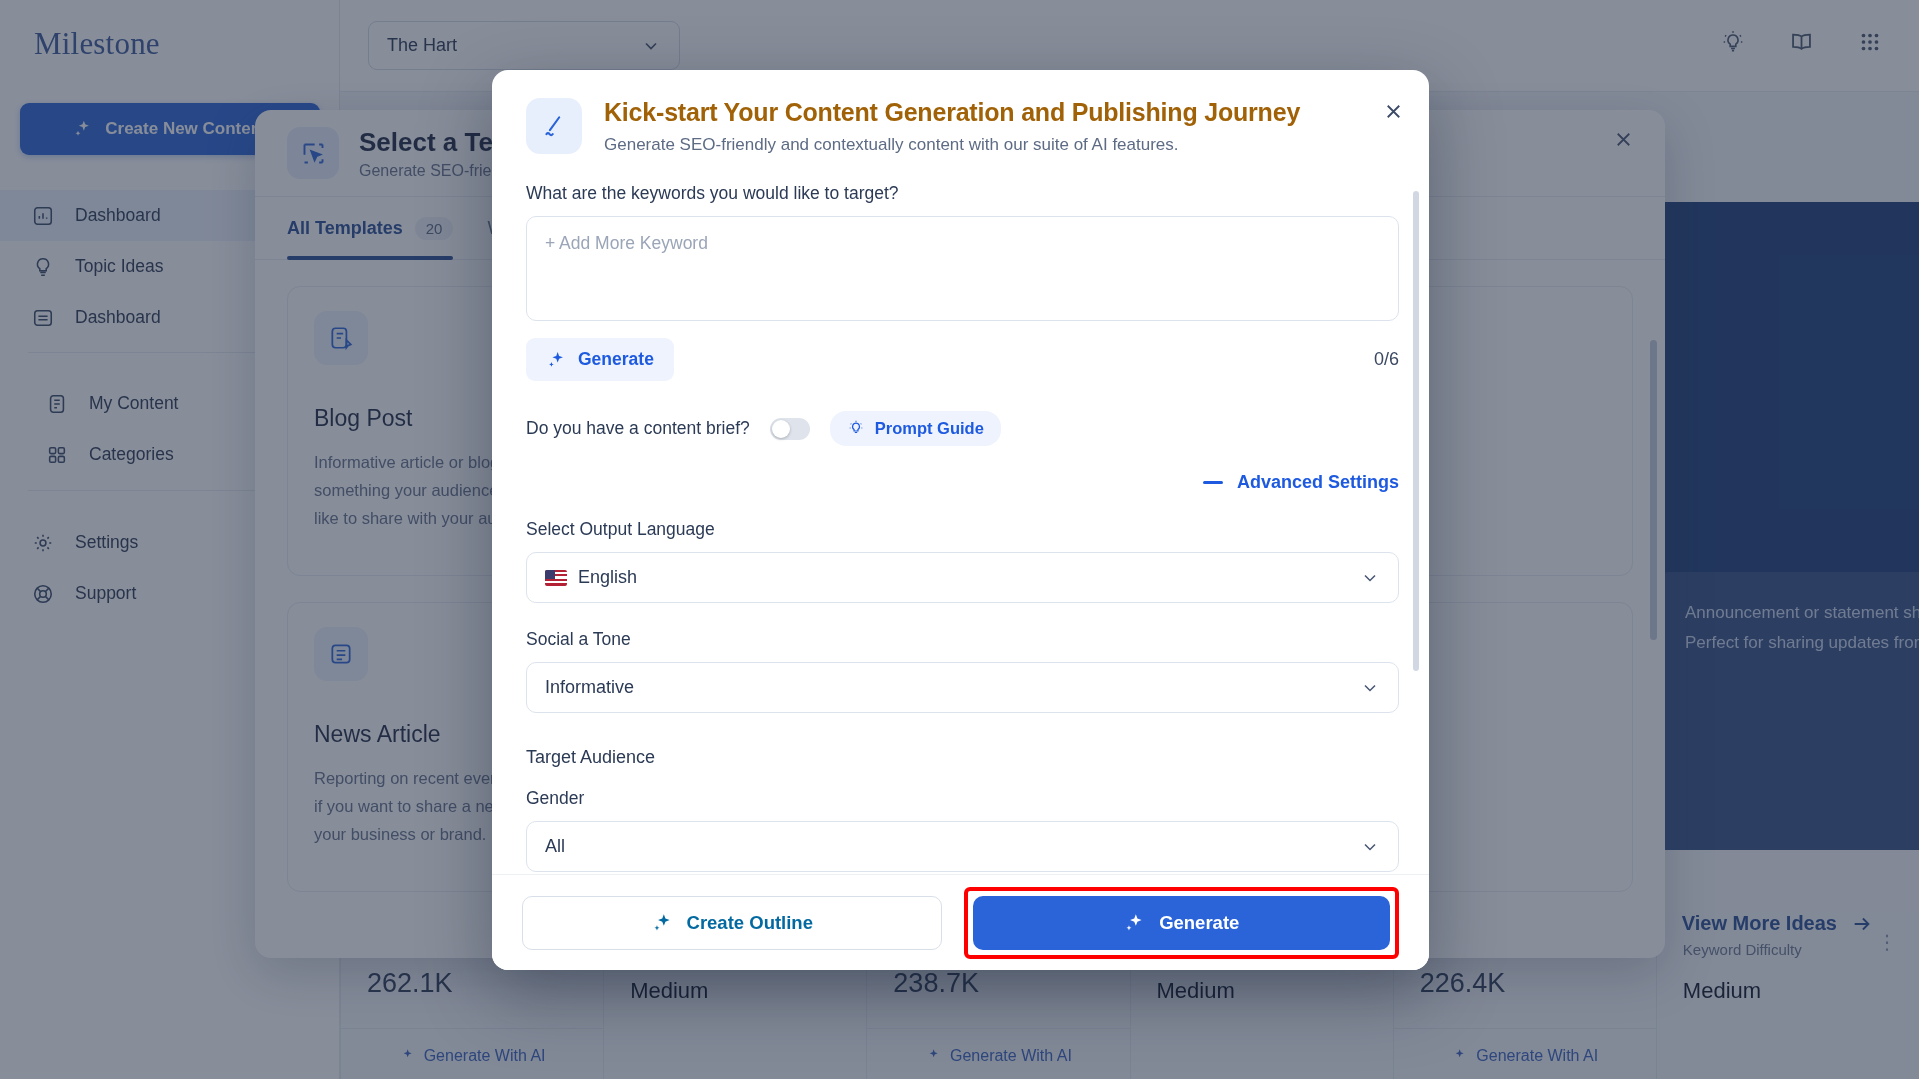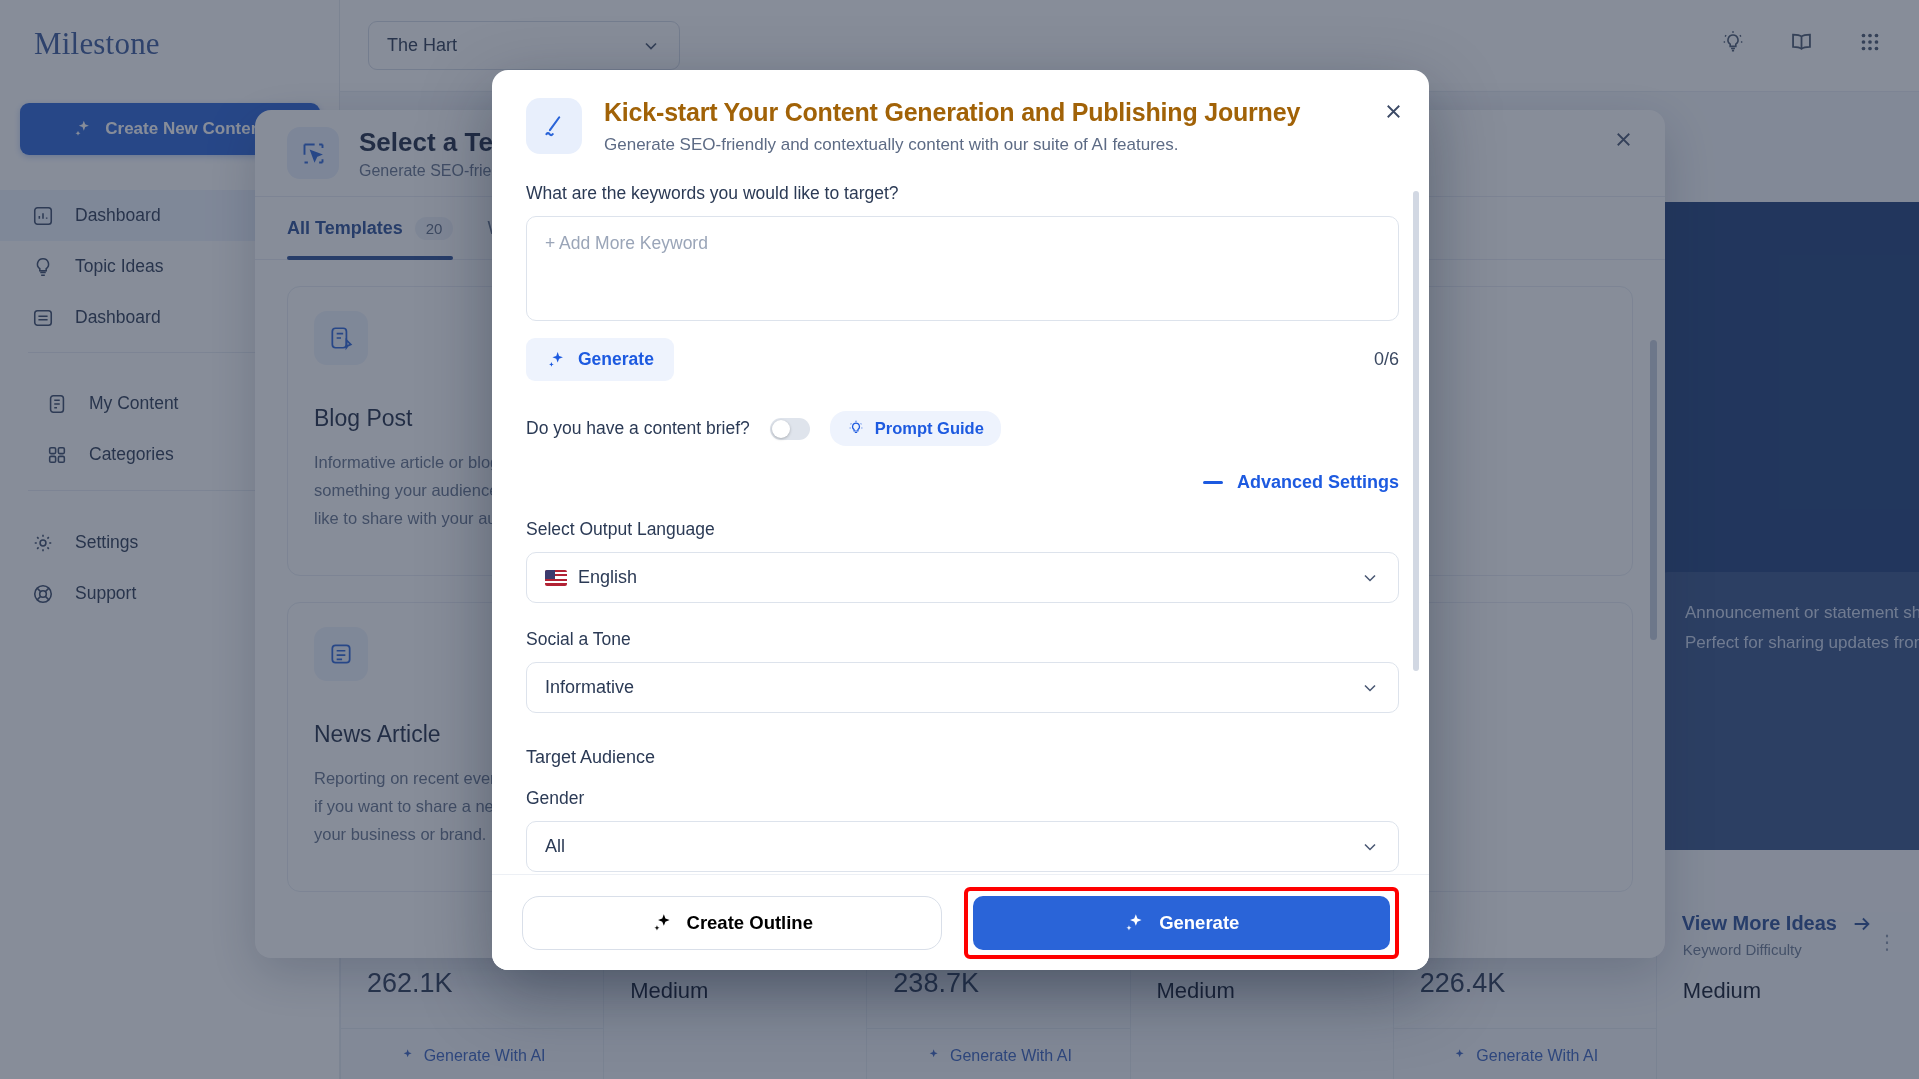--- a/index.html
+++ b/index.html
@@ -127,23 +127,23 @@
   }
   .select .chev { margin-left:auto; color:#4a5874; }
   .flag { width:22px; height:16px; border-radius:2px; margin-right:11px; overflow:hidden; position:relative; background:#b22234; flex:none;}
   .flag .stripe { position:absolute; left:0; right:0; height:2.3px; background:#fff; }
   .flag .canton { position:absolute; left:0; top:0; width:10px; height:9px; background:#3c3b6e;}
   .sec-title { font-size:18px; color:#2b3a55; margin-top:34px; }
   .modal-scroll { position:absolute; right:10px; top:36px; width:6px; height:480px; background:#d2d8e3; border-radius:3px;}
 
   .modal-foot { height:96px; border-top:1px solid #edf0f5; display:flex; align-items:center; gap:22px; padding:0 30px; background:#fff;}
   .btn-outline {
-    flex:1; height:54px; border:1px solid #d9dfe9; border-radius:17px; background:#fff;
+    flex:1; height:54px; border:1px solid #d9dfe9; border-radius:10px; background:#fff;
     display:flex; align-items:center; justify-content:center; gap:14px;
-    font-size:18.5px; color:#000000; font-weight:bold;
+    font-size:18.5px; color:#0369a1; font-weight:bold;
   }
   .gen-wrap { flex:1; position:relative; padding:5px; border:4px solid #ff0000; border-radius:6px; }
   .btn-primary {
     width:100%; height:54px; background:#2a64d8; border-radius:10px;
     display:flex; align-items:center; justify-content:center; gap:14px;
     color:#fff; font-size:18.5px; font-weight:bold;
   }
   svg { display:block; }
 </style>
 </head>

